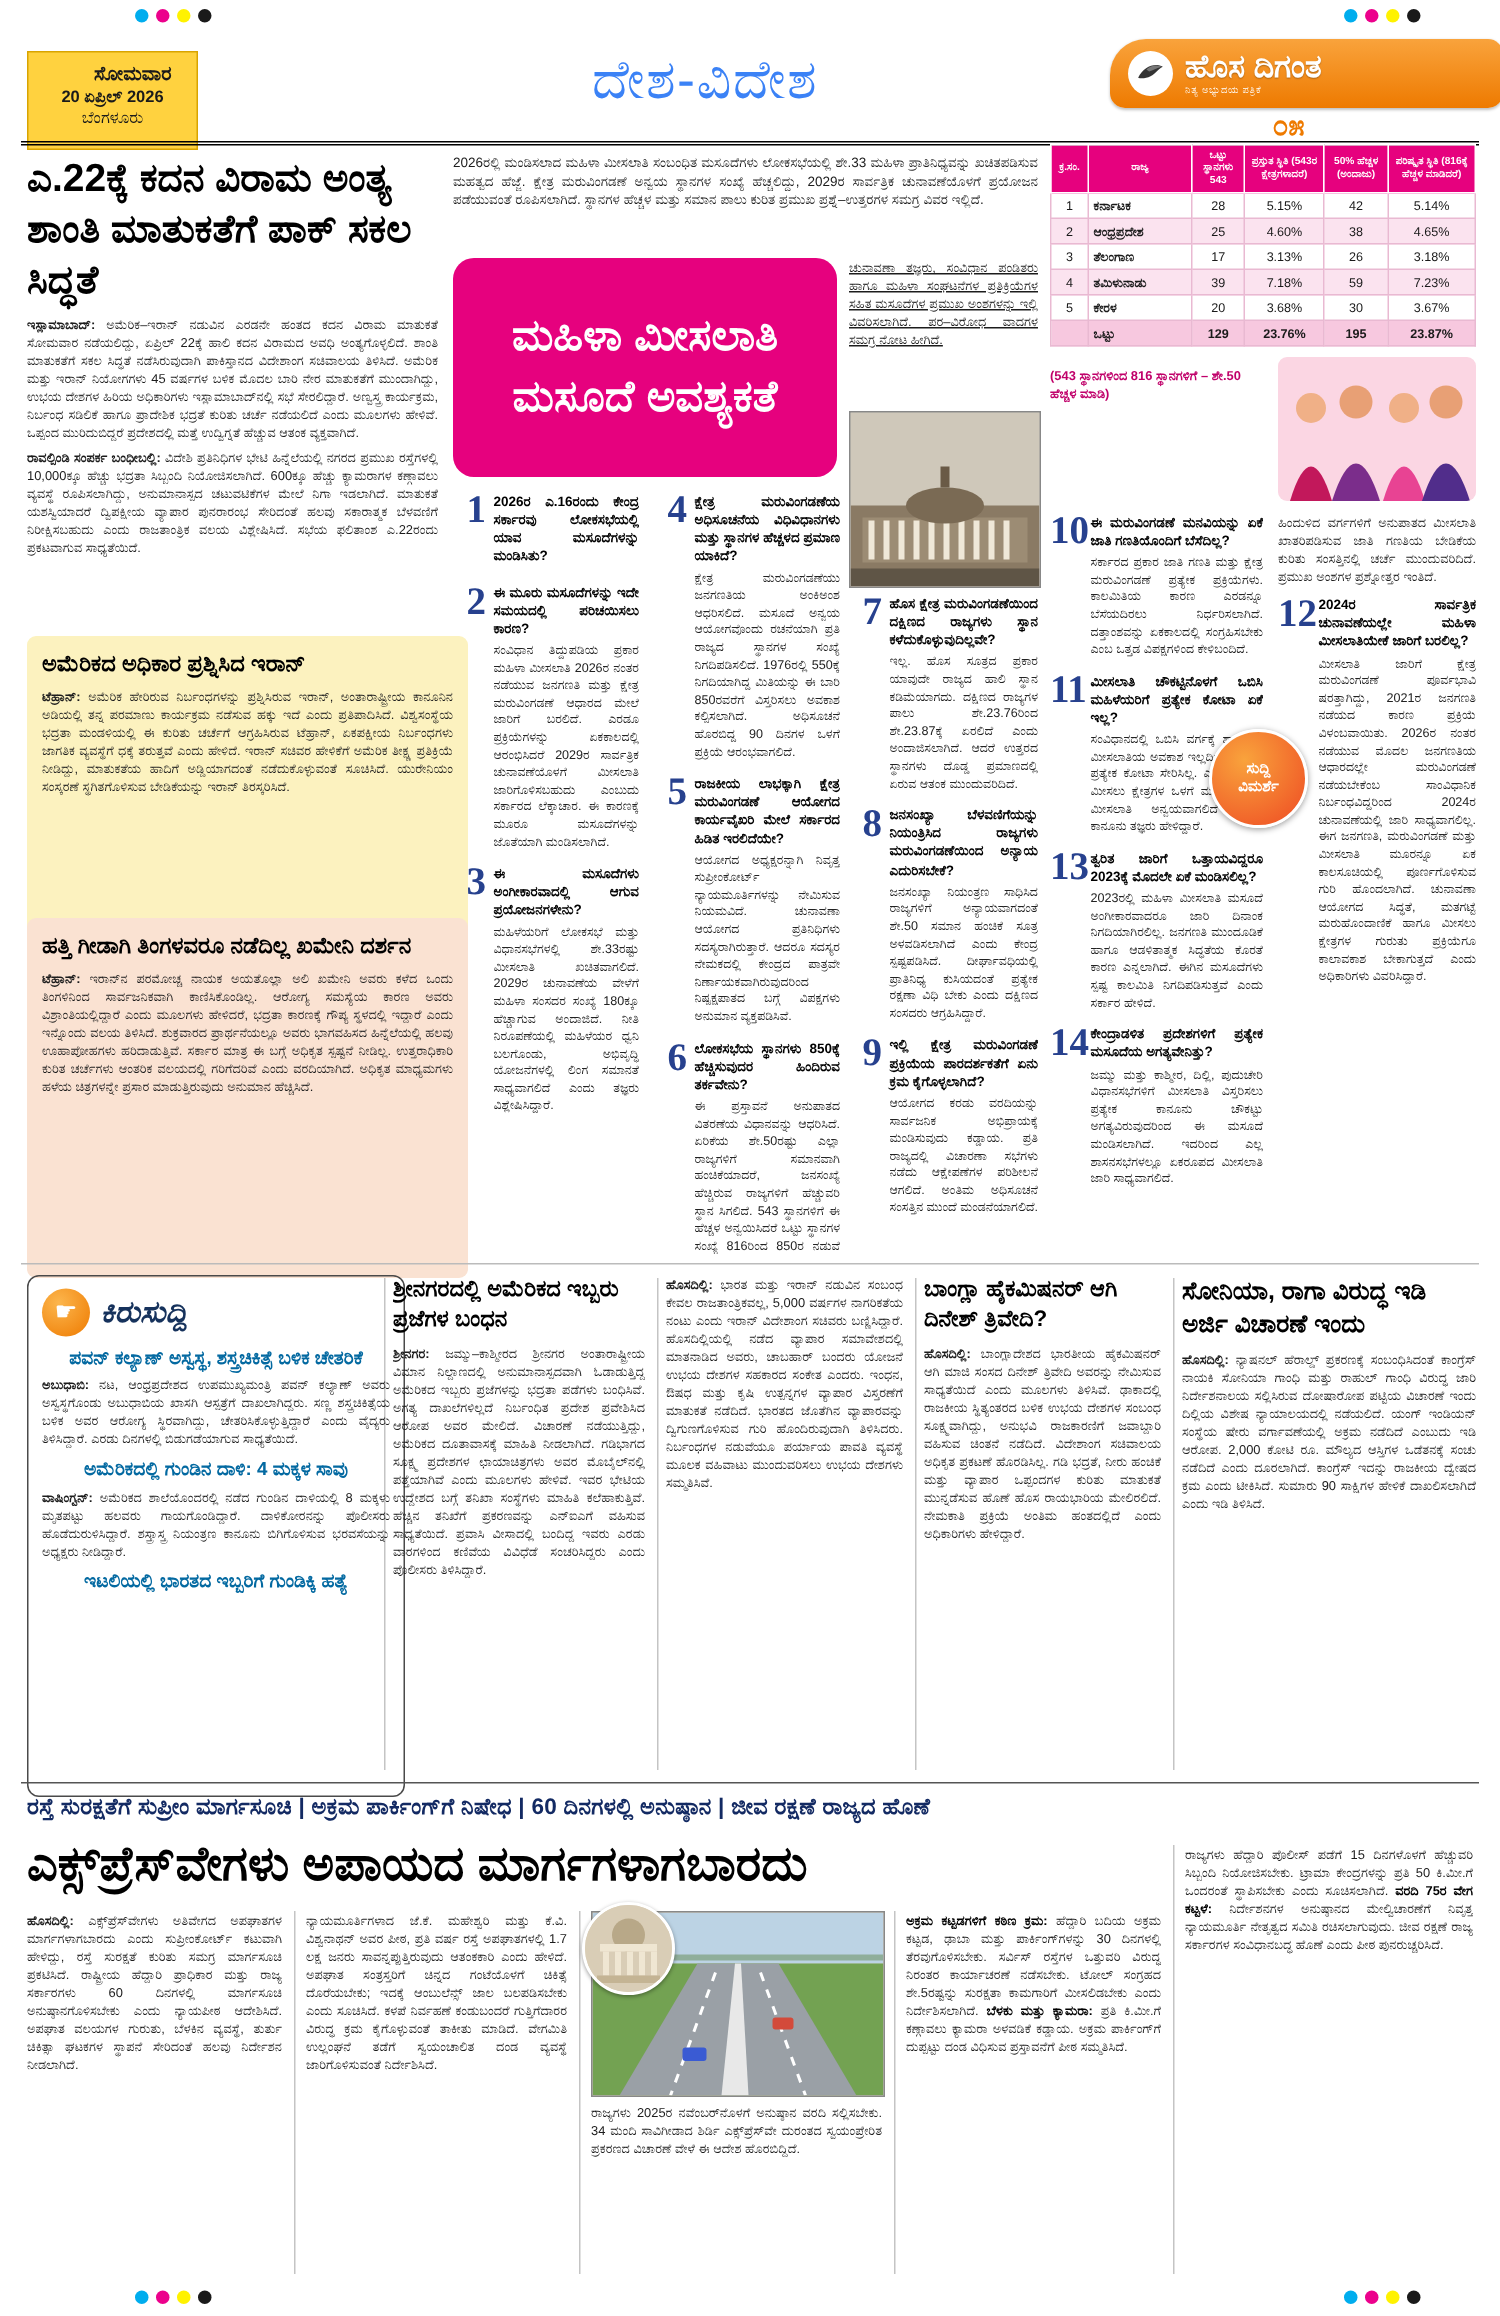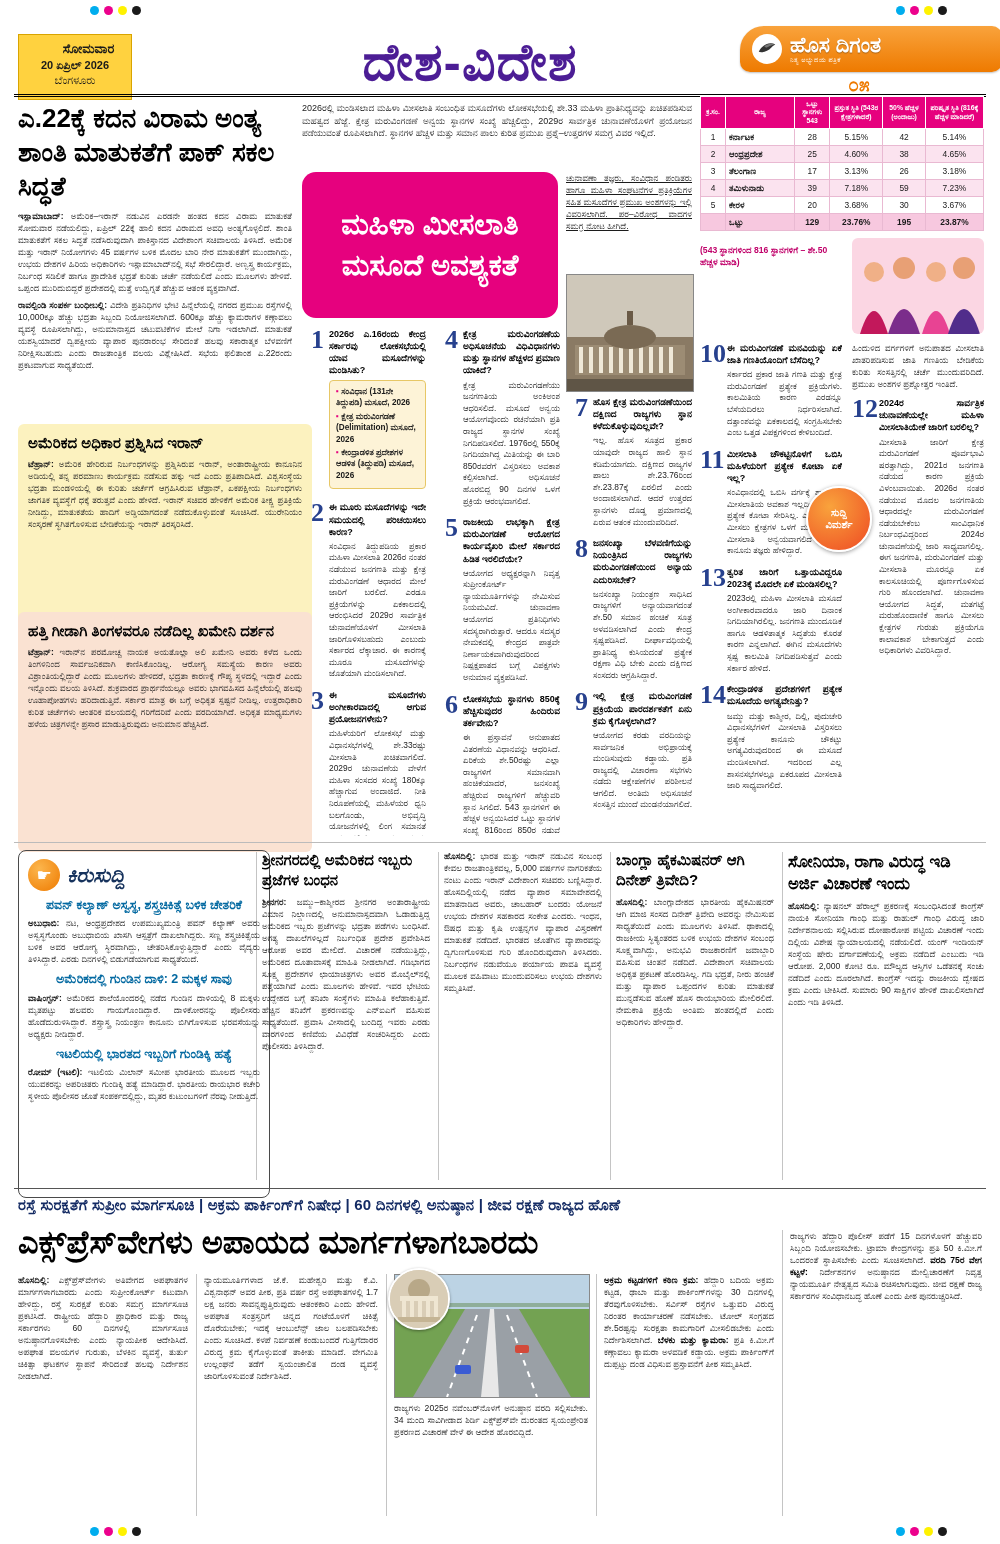--- a/index.html
+++ b/index.html
@@ -8,21 +8,21 @@
   .abs{position:absolute;}
   .small{font-size:8.6px;line-height:1.4;text-align:justify;color:#1c1c1c;}
   .dl{font-weight:bold;}
   .reg-dots{display:flex;gap:5px;}
   .dot{width:9px;height:9px;border-radius:50%;display:inline-block;}
   
   .date-box{background:#ffd23f;border:1px solid #d9a400;text-align:center;padding-top:6px;}
   .date-box .d1{font-size:13px;font-weight:bold;padding-left:27px;}
   .date-box .d2{font-size:11px;font-weight:bold;margin-top:2px;}
   .date-box .d3{font-size:11px;margin-top:2px;}
-  .section-title{font-size:52px;font-weight:700;text-align:center;letter-spacing:1px;color:#4c1d95;}
+  .section-title{font-size:36px;font-weight:400;text-align:center;letter-spacing:1px;color:#3b82f6;}
   .masthead{background:linear-gradient(180deg,#f9a33c,#ee7a00);border-radius:24px 10px 10px 10px;
     display:flex;align-items:center;gap:8px;padding:0 12px;box-shadow:0 1px 2px rgba(0,0,0,.25);}
   .roundel{width:30px;height:30px;background:#fff;border-radius:50%;flex:none;display:flex;align-items:center;justify-content:center;}
   .mast-name{font-size:21px;font-weight:800;color:#fff;text-shadow:0 1px 1px rgba(0,0,0,.3);line-height:1.05;}
   .mast-tag{font-size:6.5px;color:#fff;letter-spacing:.5px;}
   .pagenum-row{display:flex;align-items:center;gap:8px;flex-direction:column;}
   .pagenum{font-size:19px;font-weight:800;color:#ee7a00;}
   .pn-line{flex:1;border-top:1px solid #9a9a9a;}
   .header-rule{border-top:3px double #000;}
   .thin-rule{border-top:1px solid #555;}
@@ -177,25 +177,20 @@
       <rect x="60" y="36" width="6" height="14" fill="#6a5a46"></rect>
       <rect x="0" y="104" width="126" height="12" fill="#5f5546"></rect>
     </svg>
   </div>
 
   <div class="abs" style="left:302px;top:328px;width:124px;height:508px;overflow:hidden;">
       <div class="qa-item">
         <div class="qa-num">1</div>
         <div class="qa-txt">
           <div class="qa-q">2026ರ ಎ.16ರಂದು ಕೇಂದ್ರ ಸರ್ಕಾರವು ಲೋಕಸಭೆಯಲ್ಲಿ ಯಾವ ಮಸೂದೆಗಳನ್ನು ಮಂಡಿಸಿತು?</div>
-          <ul class="qa-bullets">
-            <li>ಸಂವಿಧಾನ (131ನೇ ತಿದ್ದುಪಡಿ) ಮಸೂದೆ, 2026</li>
-            <li>ಕ್ಷೇತ್ರ ಮರುವಿಂಗಡಣೆ (Delimitation) ಮಸೂದೆ, 2026</li>
-            <li>ಕೇಂದ್ರಾಡಳಿತ ಪ್ರದೇಶಗಳ ಆಡಳಿತ (ತಿದ್ದುಪಡಿ) ಮಸೂದೆ, 2026</li>
-          </ul>
         </div>
       </div>
       <div class="qa-item">
         <div class="qa-num">2</div>
         <div class="qa-txt">
           <div class="qa-q">ಈ ಮೂರು ಮಸೂದೆಗಳನ್ನು ಇದೇ ಸಮಯದಲ್ಲಿ ಪರಿಚಯಿಸಲು ಕಾರಣ?</div>
           <div class="qa-a">ಸಂವಿಧಾನ ತಿದ್ದುಪಡಿಯ ಪ್ರಕಾರ ಮಹಿಳಾ ಮೀಸಲಾತಿ 2026ರ ನಂತರ ನಡೆಯುವ ಜನಗಣತಿ ಮತ್ತು ಕ್ಷೇತ್ರ ಮರುವಿಂಗಡಣೆ ಆಧಾರದ ಮೇಲೆ ಜಾರಿಗೆ ಬರಲಿದೆ. ಎರಡೂ ಪ್ರಕ್ರಿಯೆಗಳನ್ನು ಏಕಕಾಲದಲ್ಲಿ ಆರಂಭಿಸಿದರೆ 2029ರ ಸಾರ್ವತ್ರಿಕ ಚುನಾವಣೆಯೊಳಗೆ ಮೀಸಲಾತಿ ಜಾರಿಗೊಳಿಸಬಹುದು ಎಂಬುದು ಸರ್ಕಾರದ ಲೆಕ್ಕಾಚಾರ. ಈ ಕಾರಣಕ್ಕೆ ಮೂರೂ ಮಸೂದೆಗಳನ್ನು ಜೊತೆಯಾಗಿ ಮಂಡಿಸಲಾಗಿದೆ.</div>
         </div>
       </div>
       <div class="qa-item">
@@ -390,26 +385,24 @@
   <div class="abs v-rule" style="left:782px;top:852px;height:328px;"></div>
 
   <div class="abs kiru-box" style="left:18px;top:850px;width:232px;height:330px;overflow:hidden;">
     <div class="kiru-head">
       <div class="kiru-icon">☛</div>
       <div class="kiru-title">ಕಿರುಸುದ್ದಿ</div>
     </div>
     <div class="brief-hl">ಪವನ್ ಕಲ್ಯಾಣ್ ಅಸ್ವಸ್ಥ, ಶಸ್ತ್ರಚಿಕಿತ್ಸೆ ಬಳಿಕ ಚೇತರಿಕೆ</div>
     <div class="small"><span class="dl">ಅಬುಧಾಬಿ:</span>
       <span>ನಟ, ಆಂಧ್ರಪ್ರದೇಶದ ಉಪಮುಖ್ಯಮಂತ್ರಿ ಪವನ್ ಕಲ್ಯಾಣ್ ಅವರು ಅಸ್ವಸ್ಥಗೊಂಡು ಅಬುಧಾಬಿಯ ಖಾಸಗಿ ಆಸ್ಪತ್ರೆಗೆ ದಾಖಲಾಗಿದ್ದರು. ಸಣ್ಣ ಶಸ್ತ್ರಚಿಕಿತ್ಸೆಯ ಬಳಿಕ ಅವರ ಆರೋಗ್ಯ ಸ್ಥಿರವಾಗಿದ್ದು, ಚೇತರಿಸಿಕೊಳ್ಳುತ್ತಿದ್ದಾರೆ ಎಂದು ವೈದ್ಯರು ತಿಳಿಸಿದ್ದಾರೆ. ಎರಡು ದಿನಗಳಲ್ಲಿ ಬಿಡುಗಡೆಯಾಗುವ ಸಾಧ್ಯತೆಯಿದೆ.</span></div>
-    <div class="brief-hl">ಅಮೆರಿಕದಲ್ಲಿ ಗುಂಡಿನ ದಾಳಿ: 2 ಮಕ್ಕಳ ಸಾವು</div>
+    <div class="brief-hl">ಅಮೆರಿಕದಲ್ಲಿ ಗುಂಡಿನ ದಾಳಿ: 4 ಮಕ್ಕಳ ಸಾವು</div>
     <div class="small"><span class="dl">ವಾಷಿಂಗ್ಟನ್:</span>
       <span>ಅಮೆರಿಕದ ಶಾಲೆಯೊಂದರಲ್ಲಿ ನಡೆದ ಗುಂಡಿನ ದಾಳಿಯಲ್ಲಿ 8 ಮಕ್ಕಳು ಮೃತಪಟ್ಟು ಹಲವರು ಗಾಯಗೊಂಡಿದ್ದಾರೆ. ದಾಳಿಕೋರನನ್ನು ಪೊಲೀಸರು ಹೊಡೆದುರುಳಿಸಿದ್ದಾರೆ. ಶಸ್ತ್ರಾಸ್ತ್ರ ನಿಯಂತ್ರಣ ಕಾನೂನು ಬಿಗಿಗೊಳಿಸುವ ಭರವಸೆಯನ್ನು ಅಧ್ಯಕ್ಷರು ನೀಡಿದ್ದಾರೆ.</span></div>
     <div class="brief-hl">ಇಟಲಿಯಲ್ಲಿ ಭಾರತದ ಇಬ್ಬರಿಗೆ ಗುಂಡಿಕ್ಕಿ ಹತ್ಯೆ</div>
-    <div class="small"><span class="dl">ರೋಮ್ (ಇಟಲಿ):</span>
-      <span>ಇಟಲಿಯ ಮಿಲಾನ್ ಸಮೀಪ ಭಾರತೀಯ ಮೂಲದ ಇಬ್ಬರು ಯುವಕರನ್ನು ಅಪರಿಚಿತರು ಗುಂಡಿಕ್ಕಿ ಹತ್ಯೆ ಮಾಡಿದ್ದಾರೆ. ಭಾರತೀಯ ರಾಯಭಾರ ಕಚೇರಿ ಸ್ಥಳೀಯ ಪೊಲೀಸರ ಜೊತೆ ಸಂಪರ್ಕದಲ್ಲಿದ್ದು, ಮೃತರ ಕುಟುಂಬಗಳಿಗೆ ನೆರವು ನೀಡುತ್ತಿದೆ.</span></div>
   </div>
 
   <div class="abs" style="left:262px;top:850px;width:168px;height:332px;overflow:hidden;">
     <div class="art-hl">ಶ್ರೀನಗರದಲ್ಲಿ ಅಮೆರಿಕದ ಇಬ್ಬರು ಪ್ರಜೆಗಳ ಬಂಧನ</div>
     <div class="small"><span class="dl">ಶ್ರೀನಗರ:</span>
       <span>ಜಮ್ಮು–ಕಾಶ್ಮೀರದ ಶ್ರೀನಗರ ಅಂತಾರಾಷ್ಟ್ರೀಯ ವಿಮಾನ ನಿಲ್ದಾಣದಲ್ಲಿ ಅನುಮಾನಾಸ್ಪದವಾಗಿ ಓಡಾಡುತ್ತಿದ್ದ ಅಮೆರಿಕದ ಇಬ್ಬರು ಪ್ರಜೆಗಳನ್ನು ಭದ್ರತಾ ಪಡೆಗಳು ಬಂಧಿಸಿವೆ. ಅಗತ್ಯ ದಾಖಲೆಗಳಿಲ್ಲದೆ ನಿರ್ಬಂಧಿತ ಪ್ರದೇಶ ಪ್ರವೇಶಿಸಿದ ಆರೋಪ ಅವರ ಮೇಲಿದೆ. ವಿಚಾರಣೆ ನಡೆಯುತ್ತಿದ್ದು, ಅಮೆರಿಕದ ದೂತಾವಾಸಕ್ಕೆ ಮಾಹಿತಿ ನೀಡಲಾಗಿದೆ. ಗಡಿಭಾಗದ ಸೂಕ್ಷ್ಮ ಪ್ರದೇಶಗಳ ಛಾಯಾಚಿತ್ರಗಳು ಅವರ ಮೊಬೈಲ್‌ನಲ್ಲಿ ಪತ್ತೆಯಾಗಿವೆ ಎಂದು ಮೂಲಗಳು ಹೇಳಿವೆ. ಇವರ ಭೇಟಿಯ ಉದ್ದೇಶದ ಬಗ್ಗೆ ತನಿಖಾ ಸಂಸ್ಥೆಗಳು ಮಾಹಿತಿ ಕಲೆಹಾಕುತ್ತಿವೆ. ಹೆಚ್ಚಿನ ತನಿಖೆಗೆ ಪ್ರಕರಣವನ್ನು ಎನ್‌ಐಎಗೆ ವಹಿಸುವ ಸಾಧ್ಯತೆಯಿದೆ. ಪ್ರವಾಸಿ ವೀಸಾದಲ್ಲಿ ಬಂದಿದ್ದ ಇವರು ಎರಡು ವಾರಗಳಿಂದ ಕಣಿವೆಯ ವಿವಿಧೆಡೆ ಸಂಚರಿಸಿದ್ದರು ಎಂದು ಪೊಲೀಸರು ತಿಳಿಸಿದ್ದಾರೆ.</span></div>
   </div>
   <div class="abs" style="left:444px;top:850px;width:158px;height:332px;overflow:hidden;">
     <div class="small"><span class="dl">ಹೊಸದಿಲ್ಲಿ:</span>
       <span>ಭಾರತ ಮತ್ತು ಇರಾನ್ ನಡುವಿನ ಸಂಬಂಧ ಕೇವಲ ರಾಜತಾಂತ್ರಿಕವಲ್ಲ, 5,000 ವರ್ಷಗಳ ನಾಗರಿಕತೆಯ ನಂಟು ಎಂದು ಇರಾನ್ ವಿದೇಶಾಂಗ ಸಚಿವರು ಬಣ್ಣಿಸಿದ್ದಾರೆ. ಹೊಸದಿಲ್ಲಿಯಲ್ಲಿ ನಡೆದ ವ್ಯಾಪಾರ ಸಮಾವೇಶದಲ್ಲಿ ಮಾತನಾಡಿದ ಅವರು, ಚಾಬಹಾರ್ ಬಂದರು ಯೋಜನೆ ಉಭಯ ದೇಶಗಳ ಸಹಕಾರದ ಸಂಕೇತ ಎಂದರು. ಇಂಧನ, ಔಷಧ ಮತ್ತು ಕೃಷಿ ಉತ್ಪನ್ನಗಳ ವ್ಯಾಪಾರ ವಿಸ್ತರಣೆಗೆ ಮಾತುಕತೆ ನಡೆದಿದೆ. ಭಾರತದ ಜೊತೆಗಿನ ವ್ಯಾಪಾರವನ್ನು ದ್ವಿಗುಣಗೊಳಿಸುವ ಗುರಿ ಹೊಂದಿರುವುದಾಗಿ ತಿಳಿಸಿದರು. ನಿರ್ಬಂಧಗಳ ನಡುವೆಯೂ ಪರ್ಯಾಯ ಪಾವತಿ ವ್ಯವಸ್ಥೆ ಮೂಲಕ ವಹಿವಾಟು ಮುಂದುವರಿಸಲು ಉಭಯ ದೇಶಗಳು ಸಮ್ಮತಿಸಿವೆ.</span></div>

